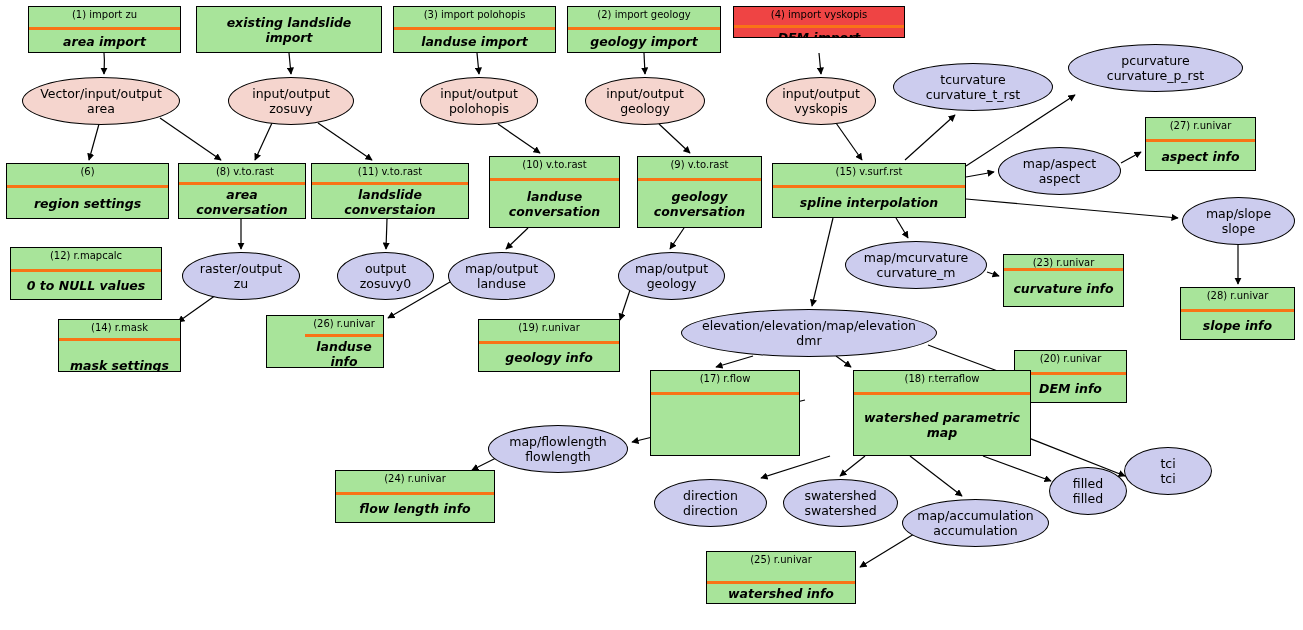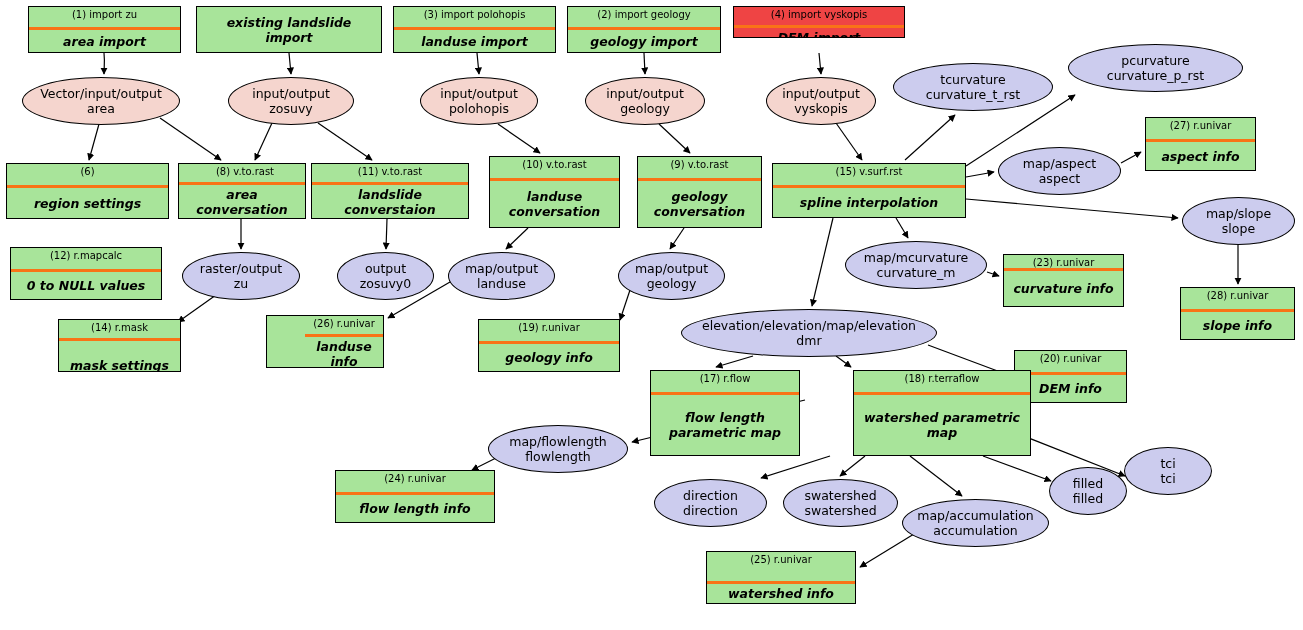--- a/index.html
+++ b/index.html
@@ -201,21 +201,20 @@
       <div class="pbox" style="left: 478px; top: 319px; width: 142px; height: 53px; background: rgb(168, 228, 154);">
         <div class="ptitle" style="height: 24px;">(19) r.univar</div>
         <div class="pdesc">geology info</div>
       </div>
       <div class="pbox" style="left: 1014px; top: 350px; width: 113px; height: 53px; background: rgb(168, 228, 154);">
         <div class="ptitle" style="height: 24px;">(20) r.univar</div>
         <div class="pdesc">DEM info</div>
       </div>
       <div class="pbox" style="left: 650px; top: 370px; width: 150px; height: 86px; background: rgb(168, 228, 154);">
         <div class="ptitle" style="height: 24px;">(17) r.flow</div>
-        <div class="pdesc">flow length<br>parametric map</div>
       </div>
       <div class="pbox" style="left: 805px; top: 370px; width: 178px; height: 86px; background: rgb(168, 228, 154); margin-left: 48px;">
         <div class="ptitle" style="height: 24px;">(18) r.terraflow</div>
         <div class="pdesc">watershed parametric<br>map</div>
       </div>
       <div class="pbox" style="left: 335px; top: 470px; width: 160px; height: 53px; background: rgb(168, 228, 154);">
         <div class="ptitle" style="height: 24px;">(24) r.univar</div>
         <div class="pdesc">flow length info</div>
       </div>
       <div class="pbox" style="left: 706px; top: 551px; width: 150px; height: 53px; background: rgb(168, 228, 154);">

